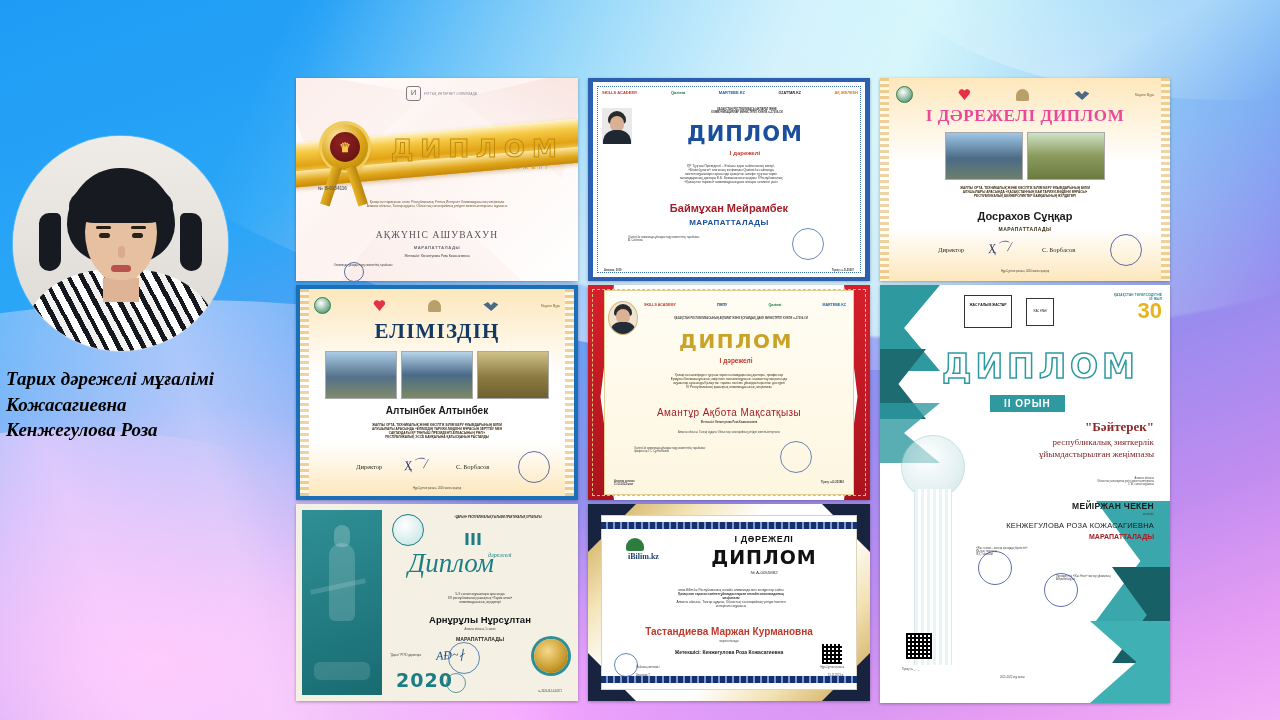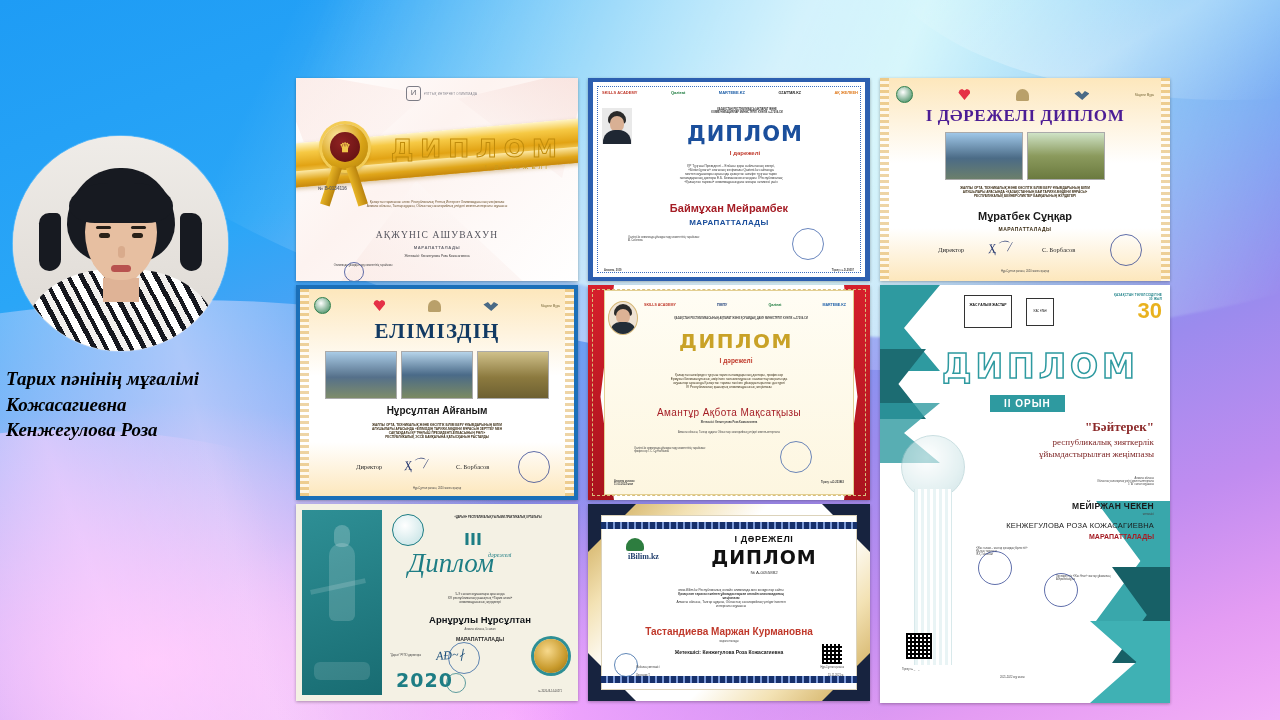--- a/index.html
+++ b/index.html
@@ -245,21 +245,21 @@
     <div class="ph-sideR"></div>
     <div class="ph-brL"></div>
     <div class="ph-brR"></div>
     <div class="ph-eyeL"></div>
     <div class="ph-eyeR"></div>
     <div class="ph-nose"></div>
     <div class="ph-mouth"></div>
   </div>
 
   <div id="caption">
-    <div>Тарих пәнінің мұғалімі</div>
+    <div>Тарих дәрежелі мұғалімі</div>
     <div>Кожасагиевна</div>
     <div>Кенжегулова Роза</div>
   </div>
 
   <div id="grid">
 
     <div class="cert" id="c1" style="left:0px;top:0px;width:282px;height:203px;">
       <div class="inner">
         <div class="bgwhite"></div>
         <div class="poly" style="left:-20px;top:-10px;width:150px;height:120px;background:linear-gradient(135deg,#f7d7d0,#fff);clip-path:polygon(0 0,100% 22%,30% 100%);"></div>
@@ -338,31 +338,31 @@
         <div class="paper"></div>
           <div class="ornL"></div>
           <div class="ornR"></div>
         <div class="row" style="position:absolute;left:16px;right:16px;top:8px;justify-content:space-between;">
           <div class="logo-emb"></div>
           <div class="logo-heart"></div>
           <div class="logo-dome"></div>
           <div class="logo-bird"></div>
           <div style="font-size:3px;color:#7a6a3a;">Мәдени Мұра</div>
         </div>
-        <div style="position:absolute;left:0;right:0;top:28px;text-align:center;font-size:17px;font-weight:bold;color:#4c1d95;font-family:'Liberation Serif',serif;letter-spacing:.6px;">І ДӘРЕЖЕЛІ ДИПЛОМ</div>
+        <div style="position:absolute;left:0;right:0;top:28px;text-align:center;font-size:17px;font-weight:bold;color:#ec4899;font-family:'Liberation Serif',serif;letter-spacing:.6px;">І ДӘРЕЖЕЛІ ДИПЛОМ</div>
         <div class="photo-strip" style="position:absolute;left:0;right:0;top:54px;">
           <div class="ph-img" style="width:76px;height:46px;background:linear-gradient(180deg,#9fc7e8,#4b6b86 55%,#6b7f6b);"></div>
           <div class="ph-img" style="width:76px;height:46px;background:linear-gradient(180deg,#cfe3c6,#8b9a5d 50%,#6b7a3f);"></div>
         </div>
         <div style="position:absolute;left:18px;right:18px;top:108px;">
           <div class="tiny" style="font-weight:bold;color:#3a2b12;">ЖАЛПЫ ОРТА, ТЕХНИКАЛЫҚ ЖӘНЕ КӘСІПТІК БІЛІМ БЕРУ ҰЙЫМДАРЫНЫҢ БІЛІМ</div>
           <div class="tiny" style="font-weight:bold;color:#3a2b12;">АЛУШЫЛАРЫ АРАСЫНДА «ҚАЗАҚСТАННЫҢ БАЙ ТАРИХИ-МӘДЕНИ МҰРАСЫ»</div>
           <div class="tiny" style="font-weight:bold;color:#3a2b12;">РЕСПУБЛИКАЛЫҚ БЕЙНЕРОЛИКТЕР БАЙҚАУЫНЫҢ ЖҮЛДЕГЕРІ</div>
         </div>
-        <div style="position:absolute;left:0;right:0;top:132px;text-align:center;font-size:11px;font-weight:bold;color:#1a1a1a;">Мұратбек Сұңқар</div>
+        <div style="position:absolute;left:0;right:0;top:132px;text-align:center;font-size:11px;font-weight:bold;color:#1a1a1a;">Досрахов Сұңқар</div>
         <div style="position:absolute;left:0;right:0;top:148px;text-align:center;font-size:5px;font-weight:bold;color:#3a2b12;letter-spacing:.5px;">МАРАПАТТАЛАДЫ</div>
         <div style="position:absolute;left:58px;top:168px;font-size:6.5px;color:#2a2a2a;font-family:'Liberation Serif',serif;">Директор</div>
         <div class="sig" style="position:absolute;left:108px;top:161px;font-size:13px;color:#23356e;transform:rotate(-6deg);">Ҳ⌒∕</div>
         <div style="position:absolute;left:162px;top:168px;font-size:6.5px;color:#2a2a2a;font-family:'Liberation Serif',serif;">С. Борбасов</div>
         <div class="seal" style="position:absolute;right:28px;top:156px;width:30px;height:30px;border-color:#2b3f8f;"></div>
         <div class="xtiny" style="position:absolute;left:0;right:0;bottom:8px;">Нұр-Сұлтан қаласы, 2020 жылғы қаңтар</div>
       </div>
     </div>
 
     <div class="cert minstyle" id="c4" style="left:0px;top:207px;width:282px;height:215px;background:#1b6fb8;padding:0;">
@@ -376,21 +376,21 @@
           <div class="logo-dome"></div>
           <div class="logo-bird"></div>
           <div style="font-size:3px;color:#7a6a3a;">Мәдени Мұра</div>
         </div>
         <div style="position:absolute;left:0;right:0;top:30px;text-align:center;font-size:21px;font-weight:bold;color:#123a63;font-family:'Liberation Serif',serif;letter-spacing:1.2px;">ЕЛІМІЗДІҢ</div>
         <div class="photo-strip" style="position:absolute;left:0;right:0;top:62px;">
           <div class="ph-img" style="width:70px;height:46px;background:linear-gradient(180deg,#a9cbe6,#55708a 55%,#7e8c6a);"></div>
           <div class="ph-img" style="width:70px;height:46px;background:linear-gradient(180deg,#b6d4ea,#4a6a88 50%,#7b8a62);"></div>
           <div class="ph-img" style="width:70px;height:46px;background:linear-gradient(180deg,#cfc08a,#8c7a3f 55%,#6d6031);"></div>
         </div>
-        <div style="position:absolute;left:0;right:0;top:116px;text-align:center;font-size:10px;font-weight:bold;color:#1a1a1a;">Нұрсұлтан Айғаным</div>
+        <div style="position:absolute;left:0;right:0;top:116px;text-align:center;font-size:10px;font-weight:bold;color:#1a1a1a;">Алтынбек Алтынбек</div>
         <div style="position:absolute;left:14px;right:14px;top:134px;">
           <div class="tiny" style="font-weight:bold;color:#3a2b12;">ЖАЛПЫ ОРТА, ТЕХНИКАЛЫҚ ЖӘНЕ КӘСІПТІК БІЛІМ БЕРУ ҰЙЫМДАРЫНЫҢ БІЛІМ</div>
           <div class="tiny" style="font-weight:bold;color:#3a2b12;">АЛУШЫЛАРЫ АРАСЫНДА «ЕЛІМІЗДІҢ ТАРИХИ-МӘДЕНИ МҰРАСЫН ЗЕРТТЕУ МЕН</div>
           <div class="tiny" style="font-weight:bold;color:#3a2b12;">САҚТАУДАҒЫ ҚР ТҰҢҒЫШ ПРЕЗИДЕНТІ-ЕЛБАСЫНЫҢ РӨЛІ»</div>
           <div class="tiny" style="font-weight:bold;color:#3a2b12;">РЕСПУБЛИКАЛЫҚ ЭССЕ БАЙҚАУЫНА ҚАТЫСҚАНЫН РАСТАЙДЫ</div>
         </div>
         <div style="position:absolute;left:56px;top:174px;font-size:6.5px;color:#2a2a2a;font-family:'Liberation Serif',serif;">Директор</div>
         <div class="sig" style="position:absolute;left:104px;top:167px;font-size:13px;color:#23356e;transform:rotate(-6deg);">Ҳ⌒∕</div>
         <div style="position:absolute;left:156px;top:174px;font-size:6.5px;color:#2a2a2a;font-family:'Liberation Serif',serif;">С. Борбасов</div>
         <div class="seal" style="position:absolute;right:24px;top:162px;width:30px;height:30px;border-color:#2b3f8f;"></div>

